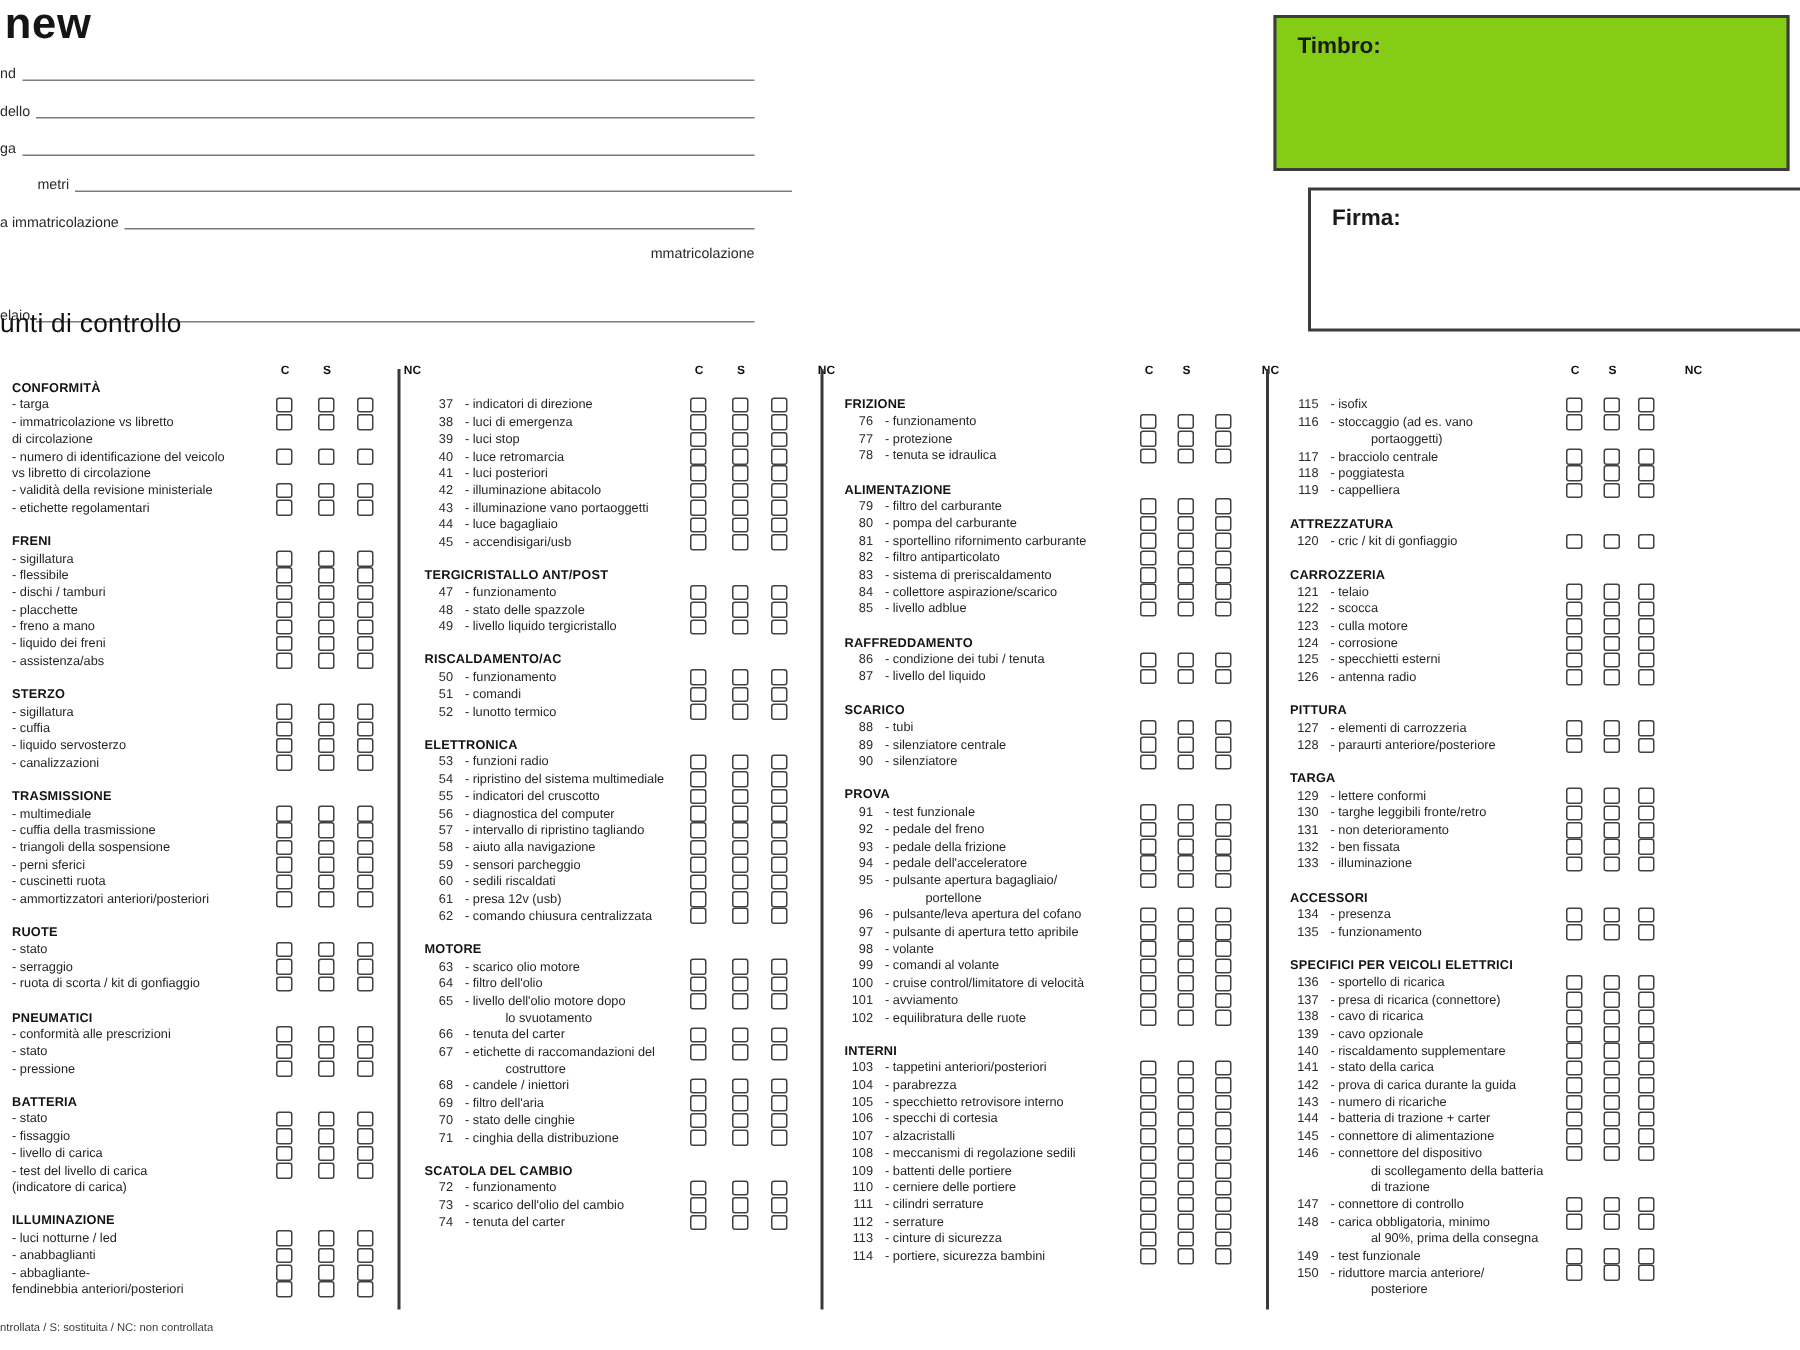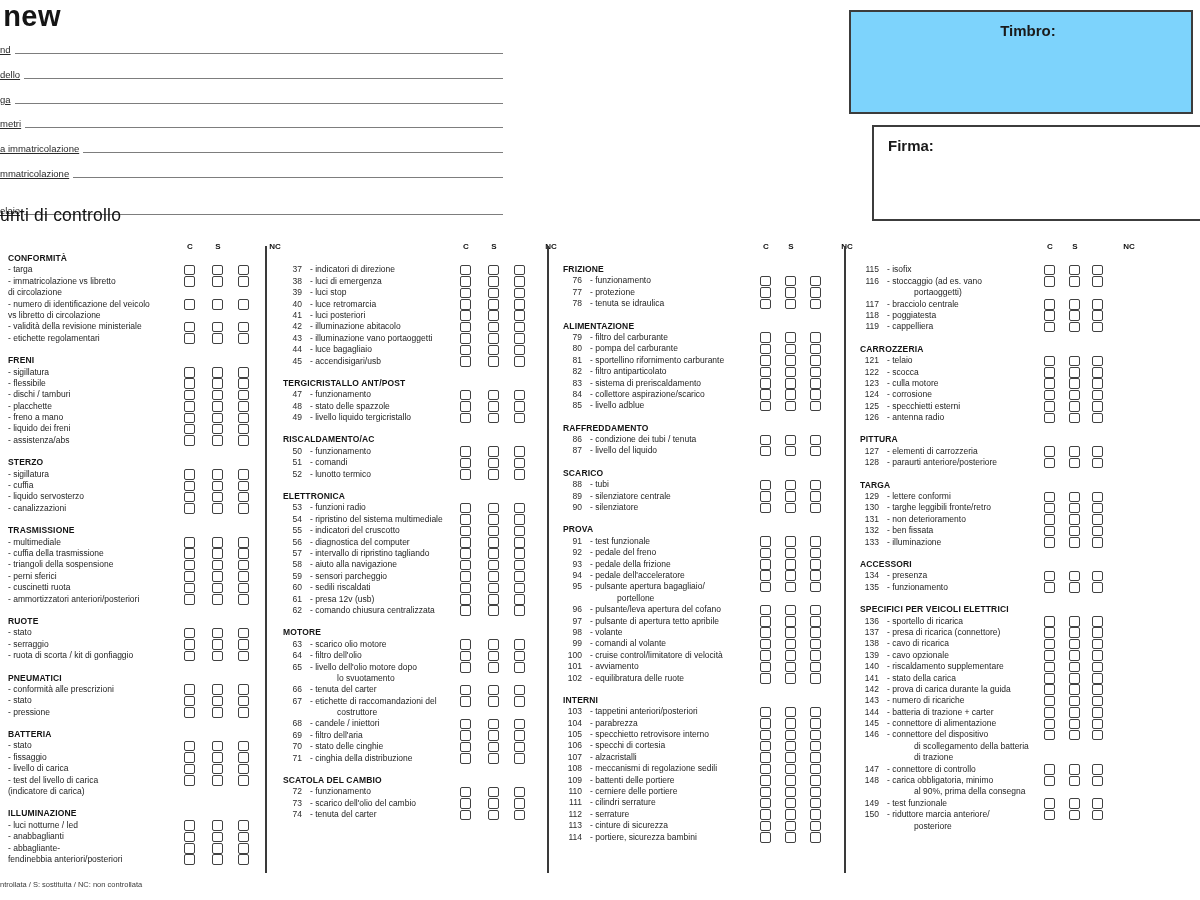--- a/index.html
+++ b/index.html
@@ -4,25 +4,25 @@
 <style>
   html,body{margin:0;padding:0;background:#fff;}
   body{width:1200px;height:900px;overflow:hidden;font-family:"Liberation Sans","DejaVu Sans",sans-serif;}
   #page{position:relative;width:1200px;height:900px;background:#ffffff;color:#1f1f1f;}
 
   
   .logo{position:absolute;left:-7px;top:0px;font-size:29px;font-weight:bold;letter-spacing:.5px;color:#151515;white-space:nowrap;}
 
   
   .form-row{position:absolute;left:0;width:503px;height:16px;display:flex;align-items:flex-end;}
-  .flabel{font-size:9.5px;color:#2a2a2a;line-height:12px;white-space:nowrap;text-decoration:underline;}
+  .flabel{font-size:9.5px;color:#2a2a2a;line-height:12px;white-space:nowrap;}
   .fline{flex:1;border-bottom:1.8px solid #7d7d7d;margin:0 0 2px 4px;height:0;}
 
   
-  .stamp-box{position:absolute;left:849px;top:10px;width:340px;height:100px;border:2px solid #3c3c3c;background:#7dd3fc;text-align:center;}
+  .stamp-box{position:absolute;left:849px;top:10px;width:340px;height:100px;border:2px solid #3c3c3c;background:#84cc16;}
   .sign-box{position:absolute;left:872px;top:125px;width:345px;height:92px;border:2px solid #3c3c3c;background:#fff;}
   .box-label{margin:10px 0 0 14px;font-size:15px;font-weight:bold;color:#1a1a1a;}
 
   .main-title{position:absolute;left:0px;top:205px;font-size:17.5px;font-weight:normal;color:#111;letter-spacing:.2px;}
 
   
   .col{position:absolute;top:243px;font-size:8.5px;line-height:11.4px;color:#242424;}
   .col-0{left:8px;width:262px;--b0:176px;--b1:204px;--b2:230px;}
   .col-1{left:283px;width:256px;--b0:177px;--b1:205px;--b2:231px;}
   .col-2{left:563px;width:268px;--b0:197px;--b1:222px;--b2:247px;}
@@ -63,29 +63,29 @@
         <div class="fline"></div>
       </div>
       <div class="form-row" style="top: 64.8px;">
         <span class="flabel">dello</span>
         <div class="fline"></div>
       </div>
       <div class="form-row" style="top: 89.6px;">
         <span class="flabel">ga</span>
         <div class="fline"></div>
       </div>
-      <div class="form-row" style="top: 114.4px;">
+      <div class="form-row" style="top: 114.4px; padding-left: 25px;">
         <span class="flabel">metri</span>
         <div class="fline"></div>
       </div>
       <div class="form-row" style="top: 139.2px;">
         <span class="flabel">a immatricolazione</span>
         <div class="fline"></div>
       </div>
-      <div class="form-row" style="top: 164px;">
+      <div class="form-row" style="top: 164px; flex-direction: column;">
         <span class="flabel">mmatricolazione</span>
         <div class="fline"></div>
       </div>
       <div class="form-row" style="top: 201px; align-items: flex-end;">
         <span class="flabel">elaio</span>
         <div class="fline"></div>
       </div>
     </div>
 
   <div class="stamp-box">
@@ -986,20 +986,30 @@
           </div>
           <div class="line indented">
             <span class="num">119</span>
             <span class="txt">- cappelliera</span>
             <span class="box b0"></span>
             <span class="box b1"></span>
             <span class="box b2"></span>
           </div>
         </div>
         <div class="sec">
+          <div class="sec-title">ATTREZZATURA</div>
+          <div class="line indented">
+            <span class="num">120</span>
+            <span class="txt">- cric / kit di gonfiaggio</span>
+            <span class="box b0"></span>
+            <span class="box b1"></span>
+            <span class="box b2"></span>
+          </div>
+        </div>
+        <div class="sec">
           <div class="sec-title">CARROZZERIA</div>
           <div class="line indented">
             <span class="num">121</span>
             <span class="txt">- telaio</span>
             <span class="box b0"></span>
             <span class="box b1"></span>
             <span class="box b2"></span>
           </div>
           <div class="line indented">
             <span class="num">122</span>

